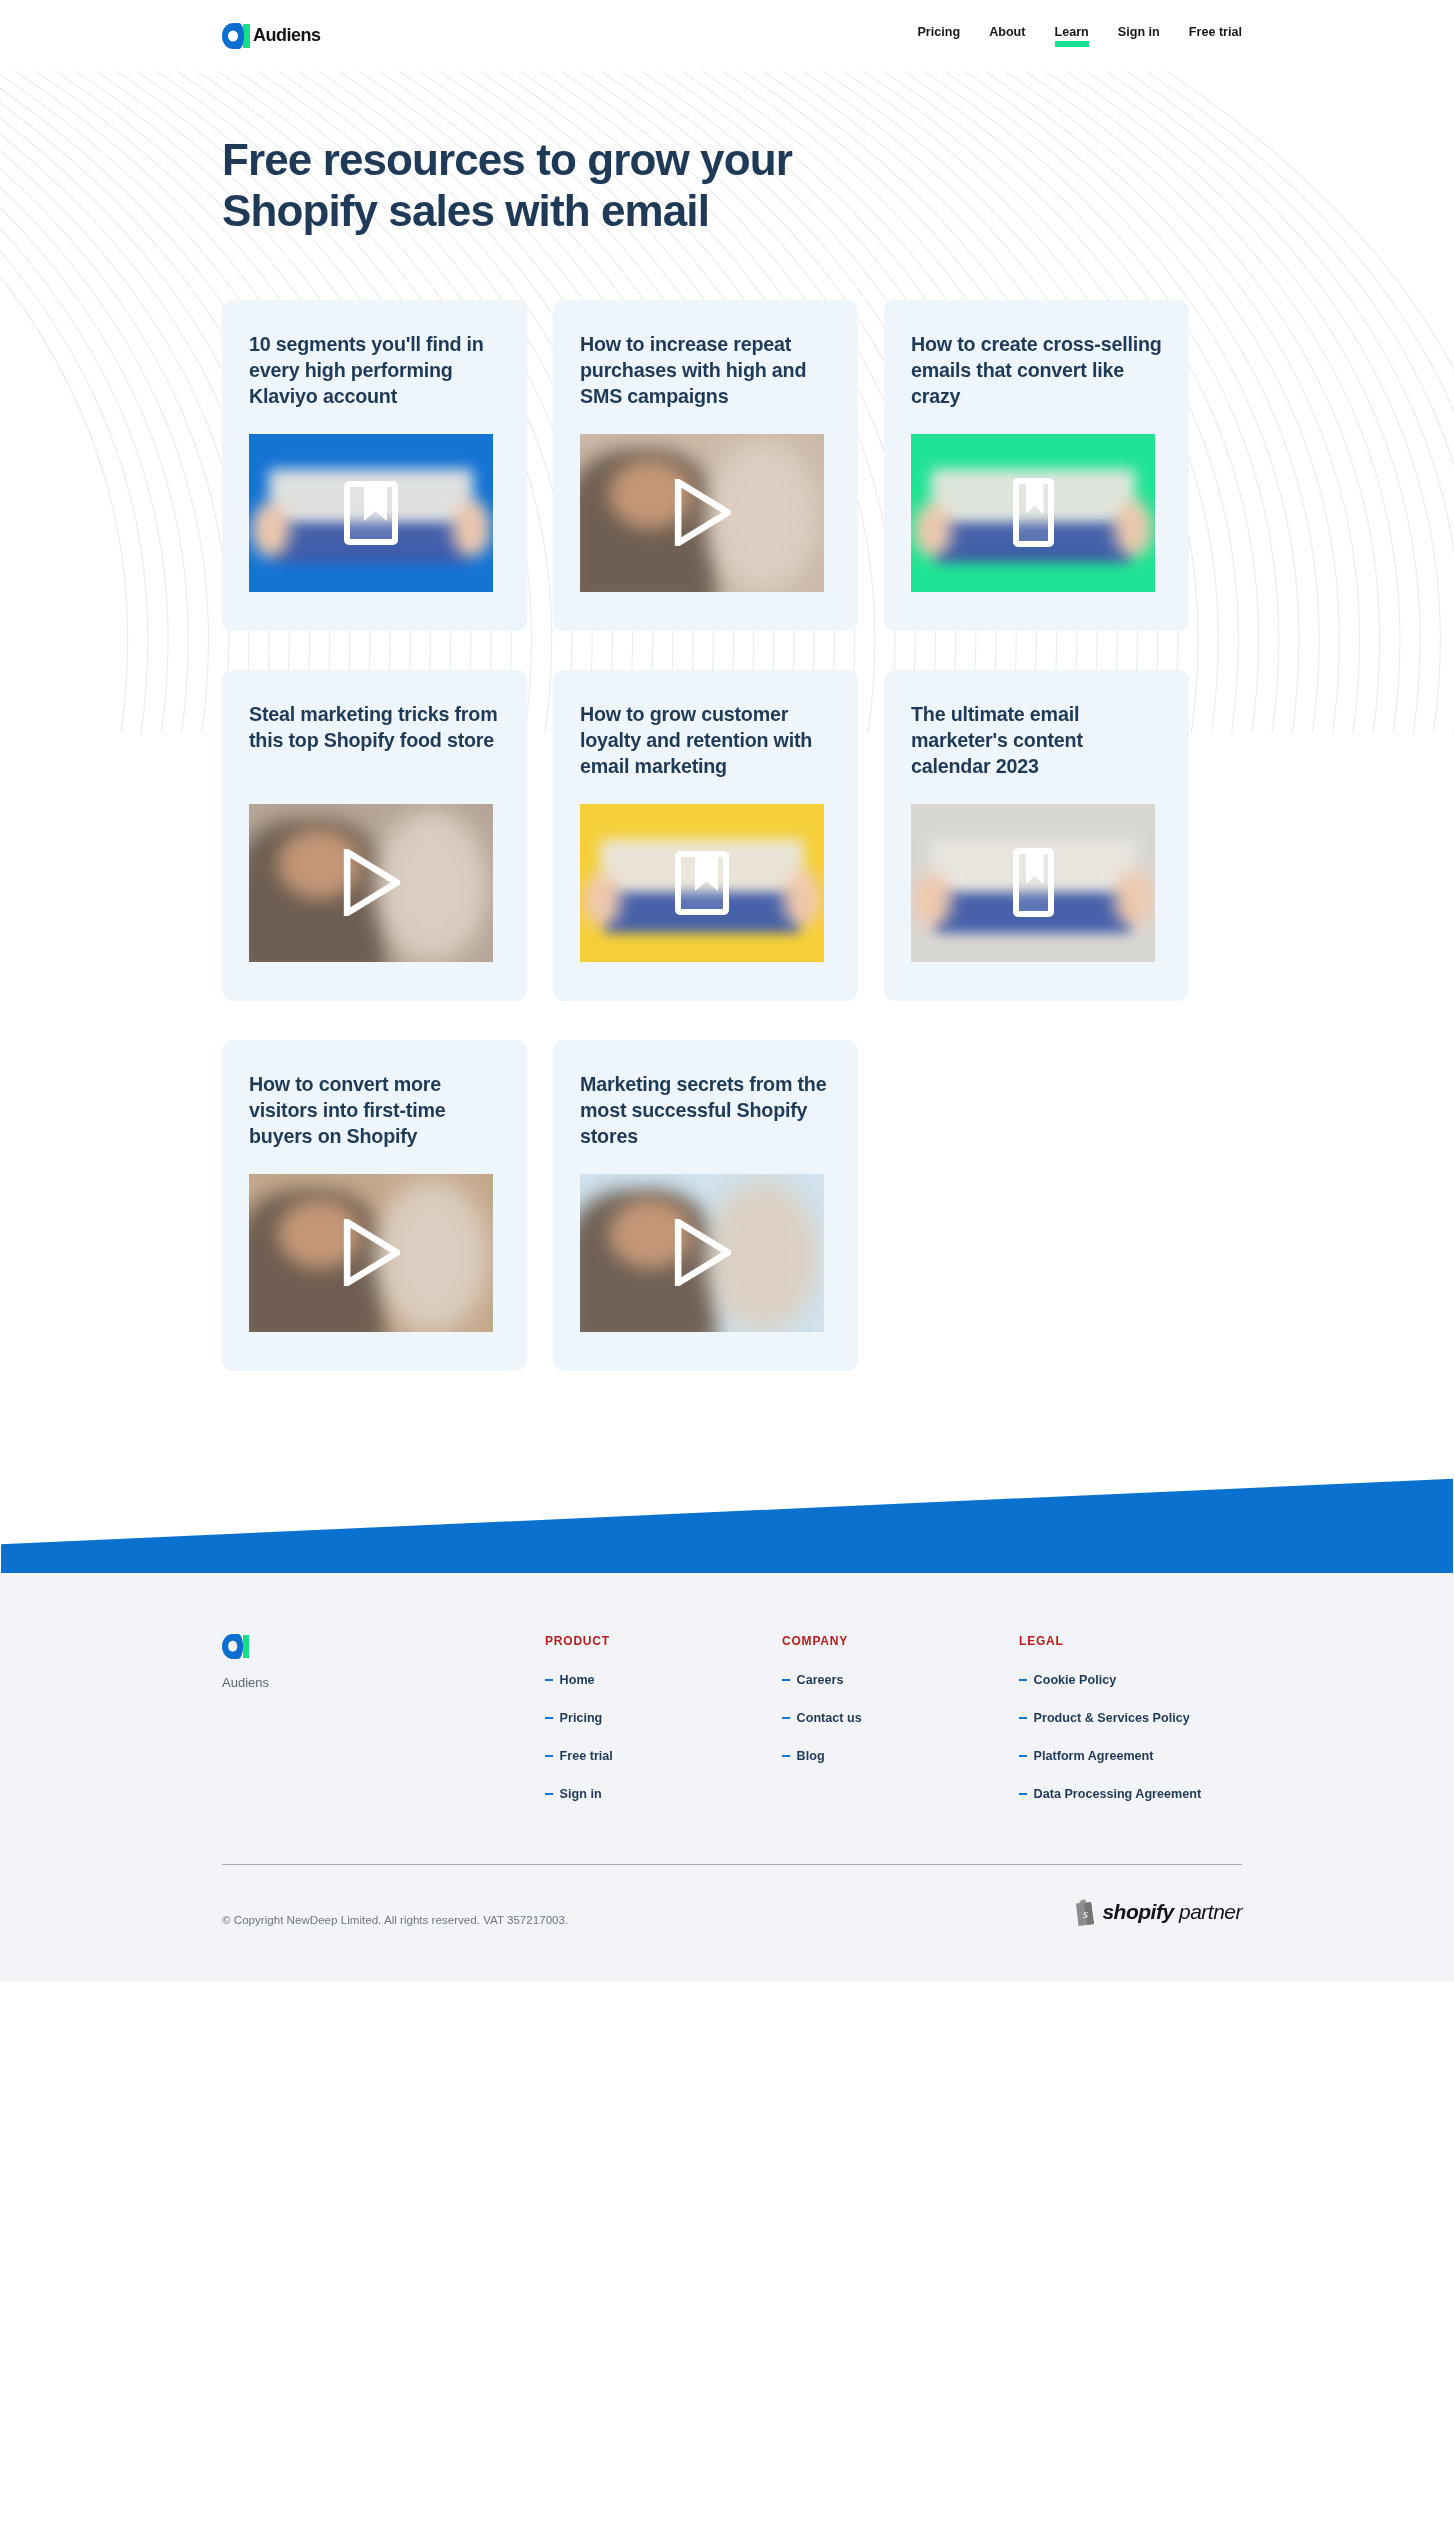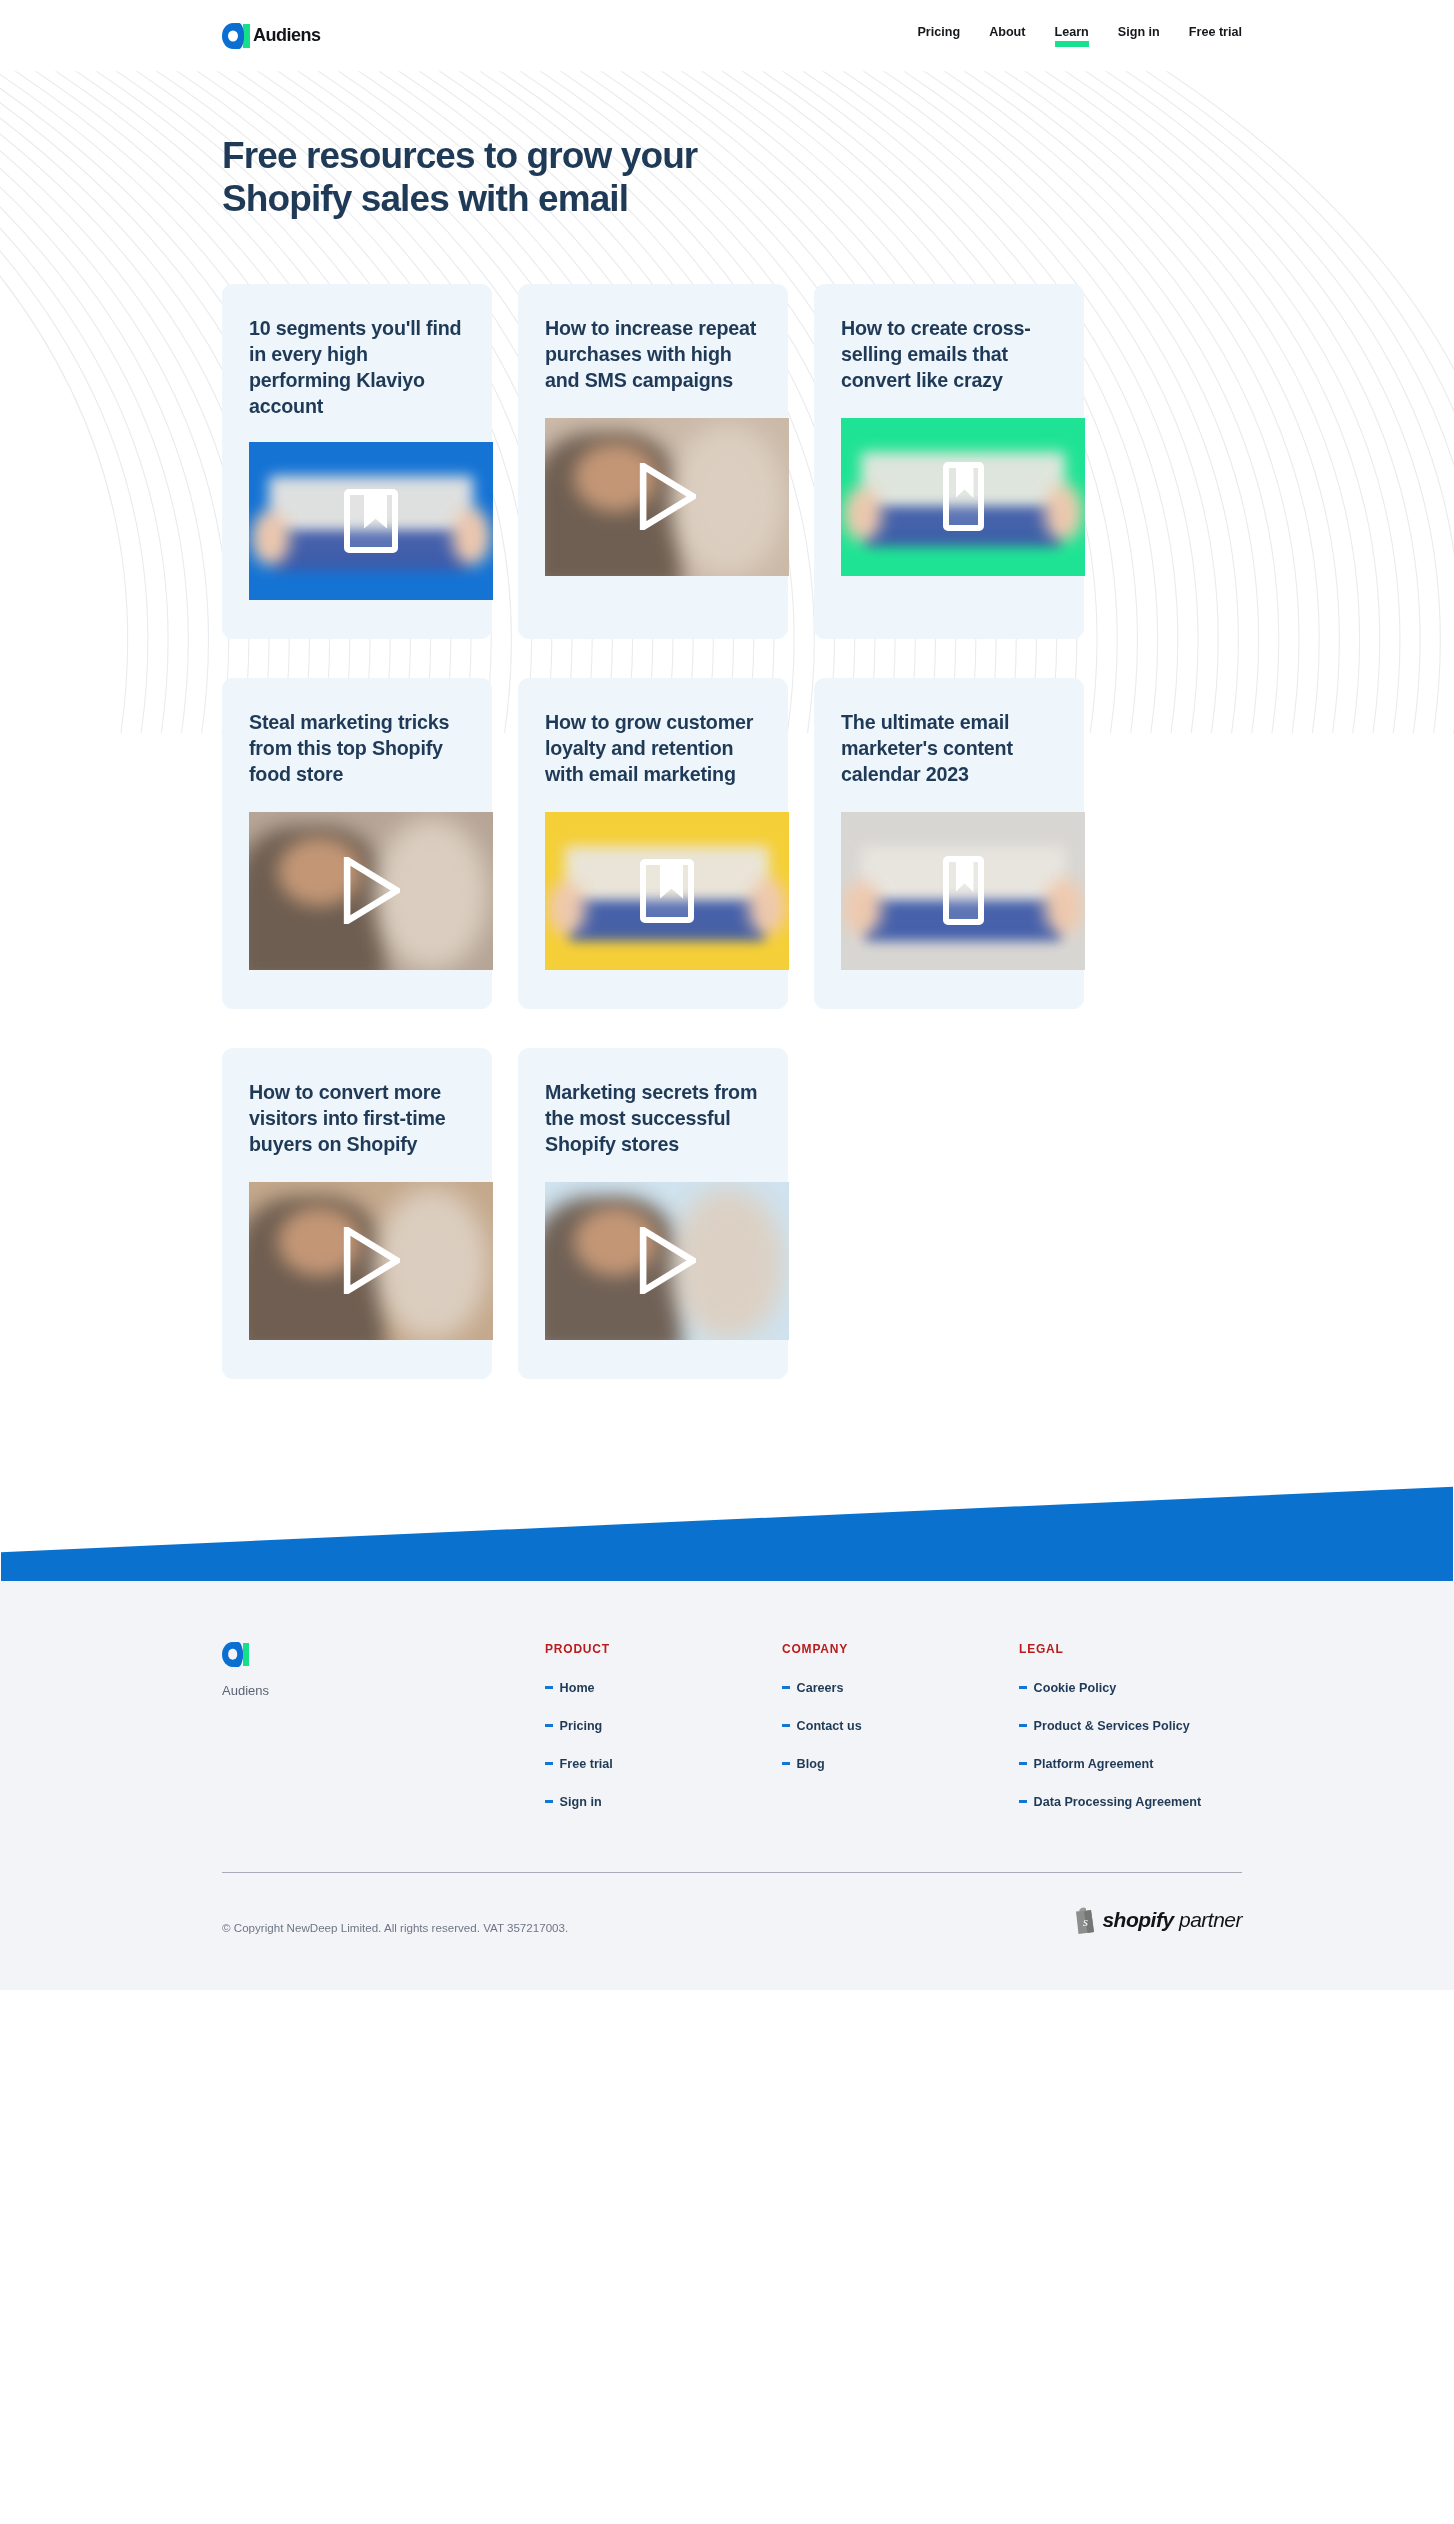--- a/index.html
+++ b/index.html
@@ -56,33 +56,33 @@
     position:absolute; left:0; top:71px; width:1454px; height:662px;
     overflow:hidden; z-index:0; pointer-events:none;
   }
   .pattern svg{ display:block; }
 
   .hero{
     position:relative; z-index:10;
     padding:63px 222px 0 222px;
   }
   .hero h1{
-    font-size:37px; line-height:1.17; font-weight:800;
+    font-size:44px; line-height:1.17; font-weight:800;
     letter-spacing:-0.9px; color:#1f3a57; max-width:869px;
   }
 
   
   .grid{
     position:relative; z-index:10;
     padding:63px 212px 0 222px;
     display:flex; flex-wrap:wrap; gap:39px 26px;
     width:1454px;
   }
   .card{
-    width:270px; background:#eef5fb; border-radius:11px;
+    width:305px; background:#eef5fb; border-radius:11px;
     padding:31px 27px 39px 27px;
     display:flex; flex-direction:column; cursor:pointer;
   }
   .card-title{
     font-size:19.7px; line-height:1.32; font-weight:700;
     color:#1f3a57; letter-spacing:-0.2px; min-height:80px;
   }
   .thumb{
     position:relative; margin-top:23px;
     width:244px; height:158px; overflow:hidden;

